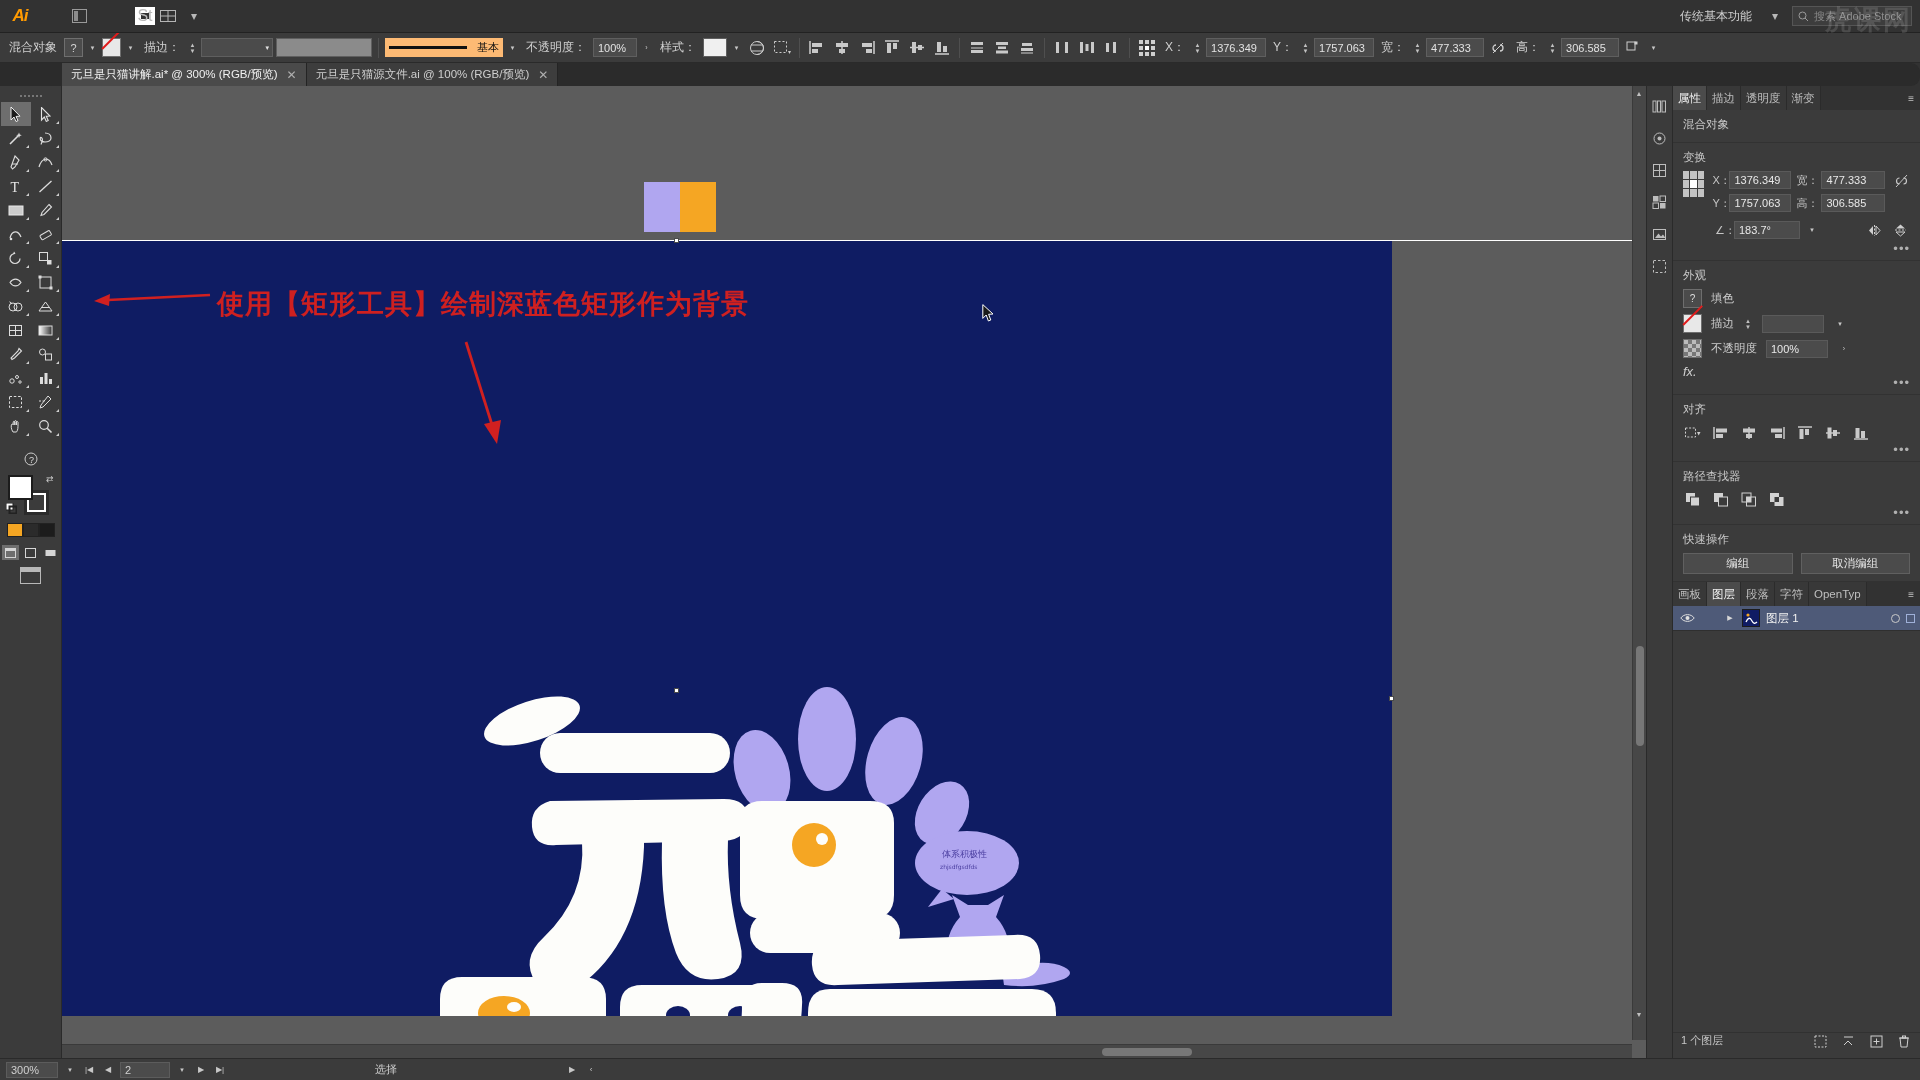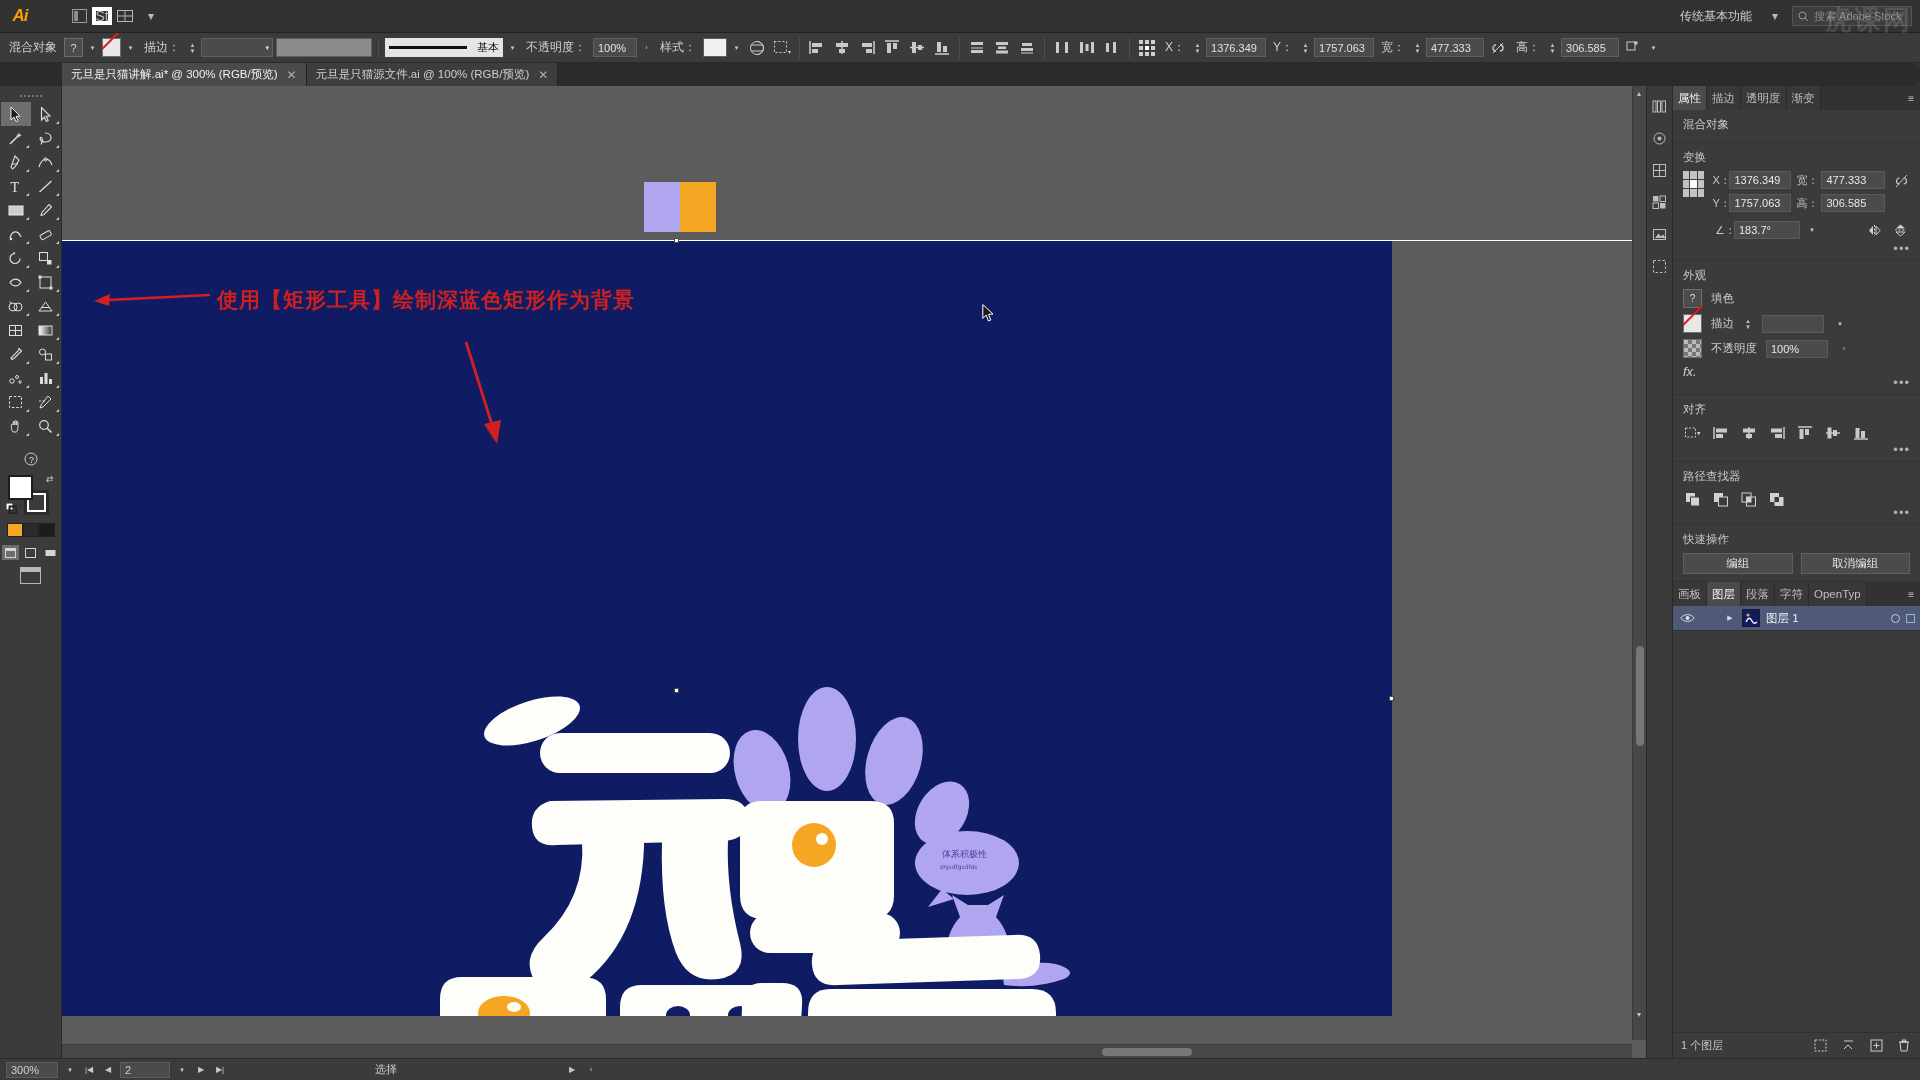--- a/index.html
+++ b/index.html
@@ -12,36 +12,36 @@
   }
   .app{position:relative;width:1920px;height:1080px;display:flex;flex-direction:column;}
 
   
   .menubar{height:36px;background:#323232;display:flex;align-items:center;flex:0 0 32px;border-bottom:1px solid #222;position:relative;}
   .ai-logo{width:40px;height:32px;display:flex;align-items:center;justify-content:center;color:#ff9a00;font-weight:bold;font-size:17px;font-style:italic;letter-spacing:-1px;}
   .menu-items{display:flex;align-items:center;height:100%;}
   .menu-item{padding:0 11px;font-size:12.5px;color:#d4d4d4;line-height:32px;cursor:default;white-space:nowrap;}
   .menubar-right{position:absolute;right:0;top:0;height:32px;display:flex;align-items:center;gap:4px;padding-right:8px;}
   .mb-icon{width:26px;height:22px;display:flex;align-items:center;justify-content:center;color:#b8b8b8;font-size:12px;}
-  .mb-icon.boxed{border:4px solid #ffffff;width:20px;height:18px;font-size:14px;}
+  .mb-icon.boxed{border:6px solid #ffffff;width:20px;height:18px;font-size:16px;margin-left:43px;}
   .workspace-label{font-size:12px;color:#d0d0d0;padding:0 6px;}
   .search-box{background:#3d3d3d;border:1px solid #555;height:20px;width:120px;display:flex;align-items:center;padding:0 5px;gap:5px;font-size:11px;color:#8a8a8a;}
 
   
   .ctrlbar{height:30px;background:#3b3b3b;display:flex;align-items:center;flex:0 0 30px;border-bottom:1px solid #2a2a2a;padding:0 5px;gap:3px;position:relative;overflow:hidden;}
   .cb-label{font-size:12px;color:#cfcfcf;white-space:nowrap;padding:0 4px;}
   .cb-swatch{width:19px;height:19px;border:1px solid #6f6f6f;background:#4b4b4b;position:relative;}
   .cb-swatch.q{display:flex;align-items:center;justify-content:center;font-size:11px;color:#d5d5d5;}
   .cb-swatch.none{background:#e8e8e8;}
   .cb-swatch.none:after{content:"";position:absolute;left:-1px;top:50%;width:27px;height:1.6px;background:#e01b1b;transform:rotate(-45deg);transform-origin:left center;}
   .cb-caret{width:13px;height:19px;display:flex;align-items:center;justify-content:center;font-size:7px;color:#c8c8c8;}
   .spin{width:11px;height:19px;display:flex;flex-direction:column;align-items:center;justify-content:center;color:#c2c2c2;font-size:6px;line-height:6px;}
   .cb-input{height:19px;background:#4b4b4b;border:1px solid #5f5f5f;font-size:11px;color:#e2e2e2;display:flex;align-items:center;padding:0 4px;}
   .cb-select{height:19px;background:#4b4b4b;border:1px solid #5f5f5f;display:flex;align-items:center;justify-content:space-between;padding:0 3px;font-size:11px;color:#e2e2e2;}
-  .cb-stroke-prev{width:118px;height:19px;background:#e5e5e5;display:flex;align-items:center;justify-content:flex-end;padding-right:4px;position:relative;}
+  .cb-stroke-prev{width:118px;height:19px;background:#fdba74;display:flex;align-items:center;justify-content:flex-end;padding-right:4px;position:relative;}
   .cb-stroke-prev:before{content:"";position:absolute;left:4px;top:8px;width:78px;height:3px;background:#111;}
   .cb-stroke-prev span{font-size:11px;color:#111;z-index:2;}
   .cb-sep{width:1px;height:20px;background:#4f4f4f;margin:0 3px;}
   .cb-ico{width:22px;height:21px;display:flex;align-items:center;justify-content:center;color:#cdcdcd;}
   .cb-ico svg{display:block;}
 
   
   .tabbar{height:23px;background:#2b2b2b;display:flex;align-items:flex-end;flex:0 0 23px;border-radius:9px;}
   .tab{height:23px;display:flex;align-items:center;padding:0 9px;font-size:11.5px;background:#3d3d3d;color:#cfcfcf;border-right:1px solid #242424;gap:9px;white-space:nowrap;}
   .tab.active{background:#4a4a4a;color:#f0f0f0;}
@@ -75,21 +75,21 @@
   .scrn-single:before{content:"";position:absolute;left:0;right:0;top:0;height:4px;background:#b8b8b8;}
 
   
   .canvaswrap{flex:1 1 auto;position:relative;background:#5c5c5c;overflow:hidden;min-width:0;}
   .artboard-top{position:absolute;left:0;right:0;top:0;height:155px;background:#5c5c5c;}
   .artboard{position:absolute;left:0;top:155px;width:1330px;height:775px;background:#0f1c63;}
   .sel-edge{position:absolute;left:0;right:0;top:154px;height:1px;background:#ffffff;}
   .anchor{position:absolute;width:5px;height:5px;background:#fff;border:1px solid #4a4a4a;}
   .topswatches{position:absolute;left:582px;top:96px;display:flex;}
   .topswatches div{width:36px;height:50px;}
-  .red-text{position:absolute;left:155px;top:200px;font-size:21px;color:#cf2020;font-weight:bold;letter-spacing:1px;white-space:nowrap;font-family:"DejaVu Sans",sans-serif;}
+  .red-text{position:absolute;left:155px;top:200px;font-size:27px;color:#cf2020;font-weight:bold;letter-spacing:1px;white-space:nowrap;font-family:"DejaVu Sans",sans-serif;}
   .cursor-arrow{position:absolute;left:920px;top:218px;width:12px;height:18px;}
   .vscroll{position:absolute;right:0;top:0;bottom:18px;width:14px;background:#474747;border-left:1px solid #3a3a3a;}
   .vscroll .thumb{position:absolute;left:3px;top:560px;width:8px;height:100px;background:#777;border-radius:4px;}
   .hscroll{position:absolute;left:0;right:14px;bottom:0;height:14px;background:#474747;border-top:1px solid #3a3a3a;}
   .hscroll .thumb{position:absolute;top:3px;left:1040px;width:90px;height:8px;background:#777;border-radius:4px;}
   .scrl-up,.scrl-dn{position:absolute;right:1px;width:12px;height:12px;color:#c0c0c0;font-size:7px;display:flex;align-items:center;justify-content:center;}
   .scrl-up{top:1px;} .scrl-dn{bottom:20px;}
 
   
   .art{position:absolute;left:0;top:155px;width:1330px;height:775px;}
@@ -145,21 +145,21 @@
   
   .layerspanel{flex:1 1 auto;display:flex;flex-direction:column;background:#3b3b3b;min-height:0;}
   .layer-row{height:25px;background:#4e5a78;display:flex;align-items:center;gap:6px;padding:0 5px;border-bottom:1px solid #2f2f2f;}
   .eye{width:18px;display:flex;align-items:center;justify-content:center;color:#dcdcdc;}
   .lk{width:16px;}
   .ltri{width:12px;text-align:center;font-size:7px;color:#d8d8d8;}
   .lthumb{width:18px;height:18px;border:1px solid #1c1c1c;background:#123;overflow:hidden;position:relative;}
   .lname{font-size:11.5px;color:#f0f0f0;flex:1;}
   .ldot{width:9px;height:9px;border:1px solid #c9c9c9;border-radius:50%;}
   .lsq{width:9px;height:9px;border:1px solid #9fb0d8;background:#4e5a78;}
-  .layers-foot{margin-top:auto;height:26px;background:#3b3b3b;display:flex;align-items:center;gap:12px;padding:0 8px;font-size:11px;color:#c6c6c6;border-top:1px solid #313131;}
+  .layers-foot{margin-top:auto;height:26px;background:#3b3b3b;display:flex;gap:12px;padding:0 8px;font-size:11px;color:#c6c6c6;border-top:1px solid #313131;}
   .lf-ico{width:16px;height:16px;display:flex;align-items:center;justify-content:center;color:#cfcfcf;}
 
   
   .watermark{position:absolute;right:8px;top:2px;font-size:27px;font-weight:bold;color:rgba(255,255,255,0.13);letter-spacing:2px;pointer-events:none;font-family:"DejaVu Sans",sans-serif;}
 </style>
 </head>
 <body>
 
 <div class="app">
 

